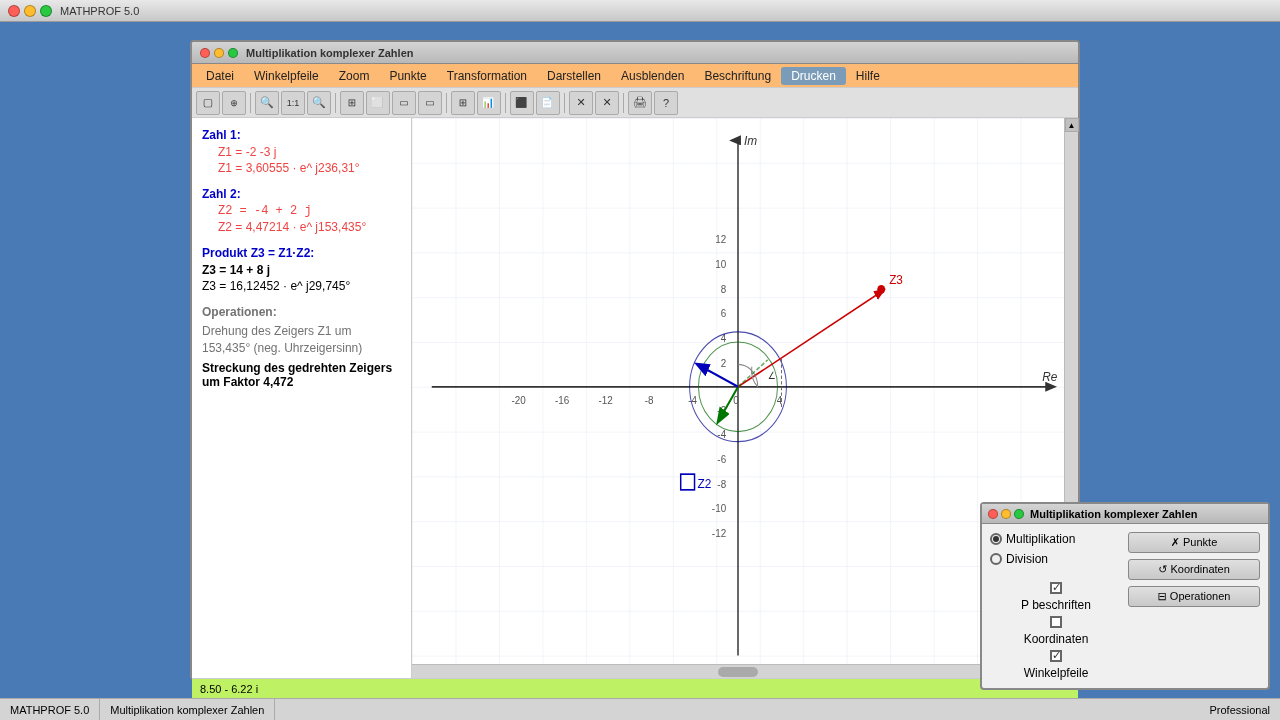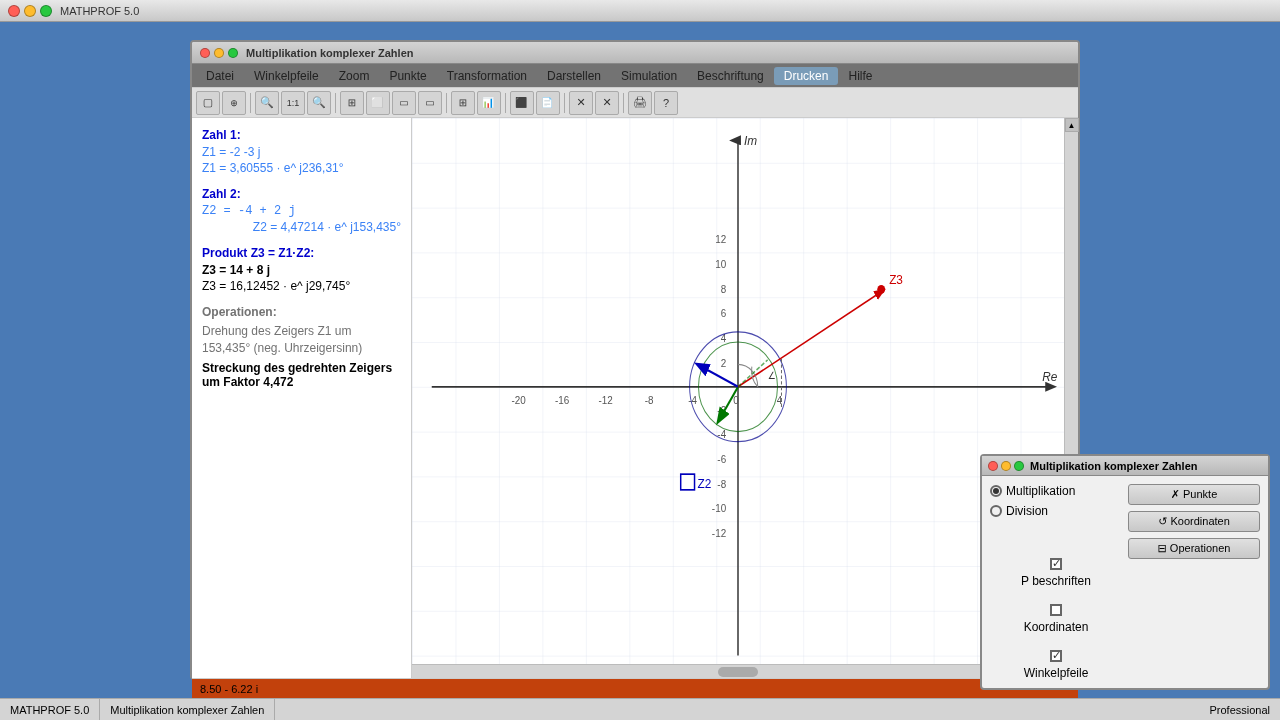--- a/index.html
+++ b/index.html
@@ -67,21 +67,21 @@
       margin-right: 8px;
     }
     #win-title-text {
       font-size: 11px;
       color: #333;
       font-weight: bold;
     }
 
     
     #menu-bar {
-      background: #737373;
+      background: #fdba74;
       height: 24px;
       display: flex;
       align-items: center;
       border-bottom: 1px solid #ccc;
       padding: 0 4px;
     }
     .menu-item {
       padding: 2px 10px;
       font-size: 12px;
       cursor: pointer;
@@ -139,21 +139,21 @@
     #graph-area {
       flex: 1;
       background: white;
       position: relative;
       overflow: hidden;
     }
 
     
     #status-bar {
       height: 20px;
-      background: #c2410c;
+      background: #bef264;
       border-top: 1px solid #ccc;
       display: flex;
       align-items: center;
       padding: 0 8px;
       font-size: 11px;
     }
 
     
     #app-status-bar {
       position: absolute;
@@ -174,21 +174,21 @@
       display: flex;
       align-items: center;
     }
     .app-status-right {
       margin-left: auto;
       padding: 0 10px;
     }
 
     
     .label-blue { color: #0000cc; font-weight: bold; }
-    .label-green { color: #3b82f6; }
+    .label-green { color: #ef4444; margin-left: 16px; }
     .label-red { color: #000000; }
     .label-dark { color: #737373; }
 
     
     #h-scroll {
       position: absolute;
       bottom: 0; left: 0; right: 0;
       height: 14px;
       background: #d4d4d4;
       border-top: 1px solid #bbb;
@@ -319,21 +319,21 @@
       justify-content: center;
     }
     .btn-col {
       display: flex;
       flex-direction: column;
       gap: 6px;
     }
     .left-col {
       display: flex;
       flex-direction: column;
-      gap: 16px;
+      gap: 4px;
     }
 
     
     #graph-svg {
       position: absolute;
       top: 0; left: 0;
       width: 100%;
       height: 100%;
     }
   </style>
@@ -360,21 +360,21 @@
     <span id="win-title-text">Multiplikation komplexer Zahlen</span>
   </div>
 
   <div id="menu-bar">
     <div class="menu-item">Datei</div>
     <div class="menu-item">Winkelpfeile</div>
     <div class="menu-item">Zoom</div>
     <div class="menu-item">Punkte</div>
     <div class="menu-item">Transformation</div>
     <div class="menu-item">Darstellen</div>
-    <div class="menu-item">Simulation</div>
+    <div class="menu-item">Ausblenden</div>
     <div class="menu-item">Beschriftung</div>
     <div class="menu-item active">Drucken</div>
     <div class="menu-item">Hilfe</div>
   </div>
 
   <div id="toolbar">
     <div class="toolbar-btn">▢</div>
     <div class="toolbar-btn" style="font-size:9px;">⊕</div>
     <div class="toolbar-sep"></div>
     <div class="toolbar-btn">🔍</div>
@@ -403,21 +403,21 @@
 
     <div id="left-panel">
       <div style="margin-bottom:12px;">
         <div class="label-blue">Zahl 1:</div>
         <div class="label-green" style="margin-top:3px;">Z1 = -2 -3 j</div>
         <div class="label-green" style="margin-top:2px;">Z1 = 3,60555 · e^ j236,31°</div>
       </div>
       <div style="margin-bottom:12px;">
         <div class="label-blue">Zahl 2:</div>
         <div class="label-green" style="margin-top:3px;font-family:Liberation Mono, monospace;">Z2 = -4 + 2 j</div>
-        <div class="label-green" style="margin-top:2px;text-align:right;">Z2 = 4,47214 · e^ j153,435°</div>
+        <div class="label-green" style="margin-top:2px;">Z2 = 4,47214 · e^ j153,435°</div>
       </div>
       <div style="margin-bottom:12px;">
         <div class="label-blue">Produkt Z3 = Z1·Z2:</div>
         <div class="label-red" style="margin-top:3px; font-weight:bold;">Z3 = 14 + 8 j</div>
         <div class="label-red" style="margin-top:2px;">Z3 = 16,12452 · e^ j29,745°</div>
       </div>
       <div>
         <div class="label-dark" style="font-weight:bold;">Operationen:</div>
         <div class="label-dark" style="margin-top:4px; line-height:1.4;">Drehung des Zeigers Z1 um 153,435° (neg. Uhrzeigersinn)</div>
         <div class="label-red" style="margin-top:4px; font-weight:bold;">Streckung des gedrehten Zeigers um Faktor 4,472</div>

